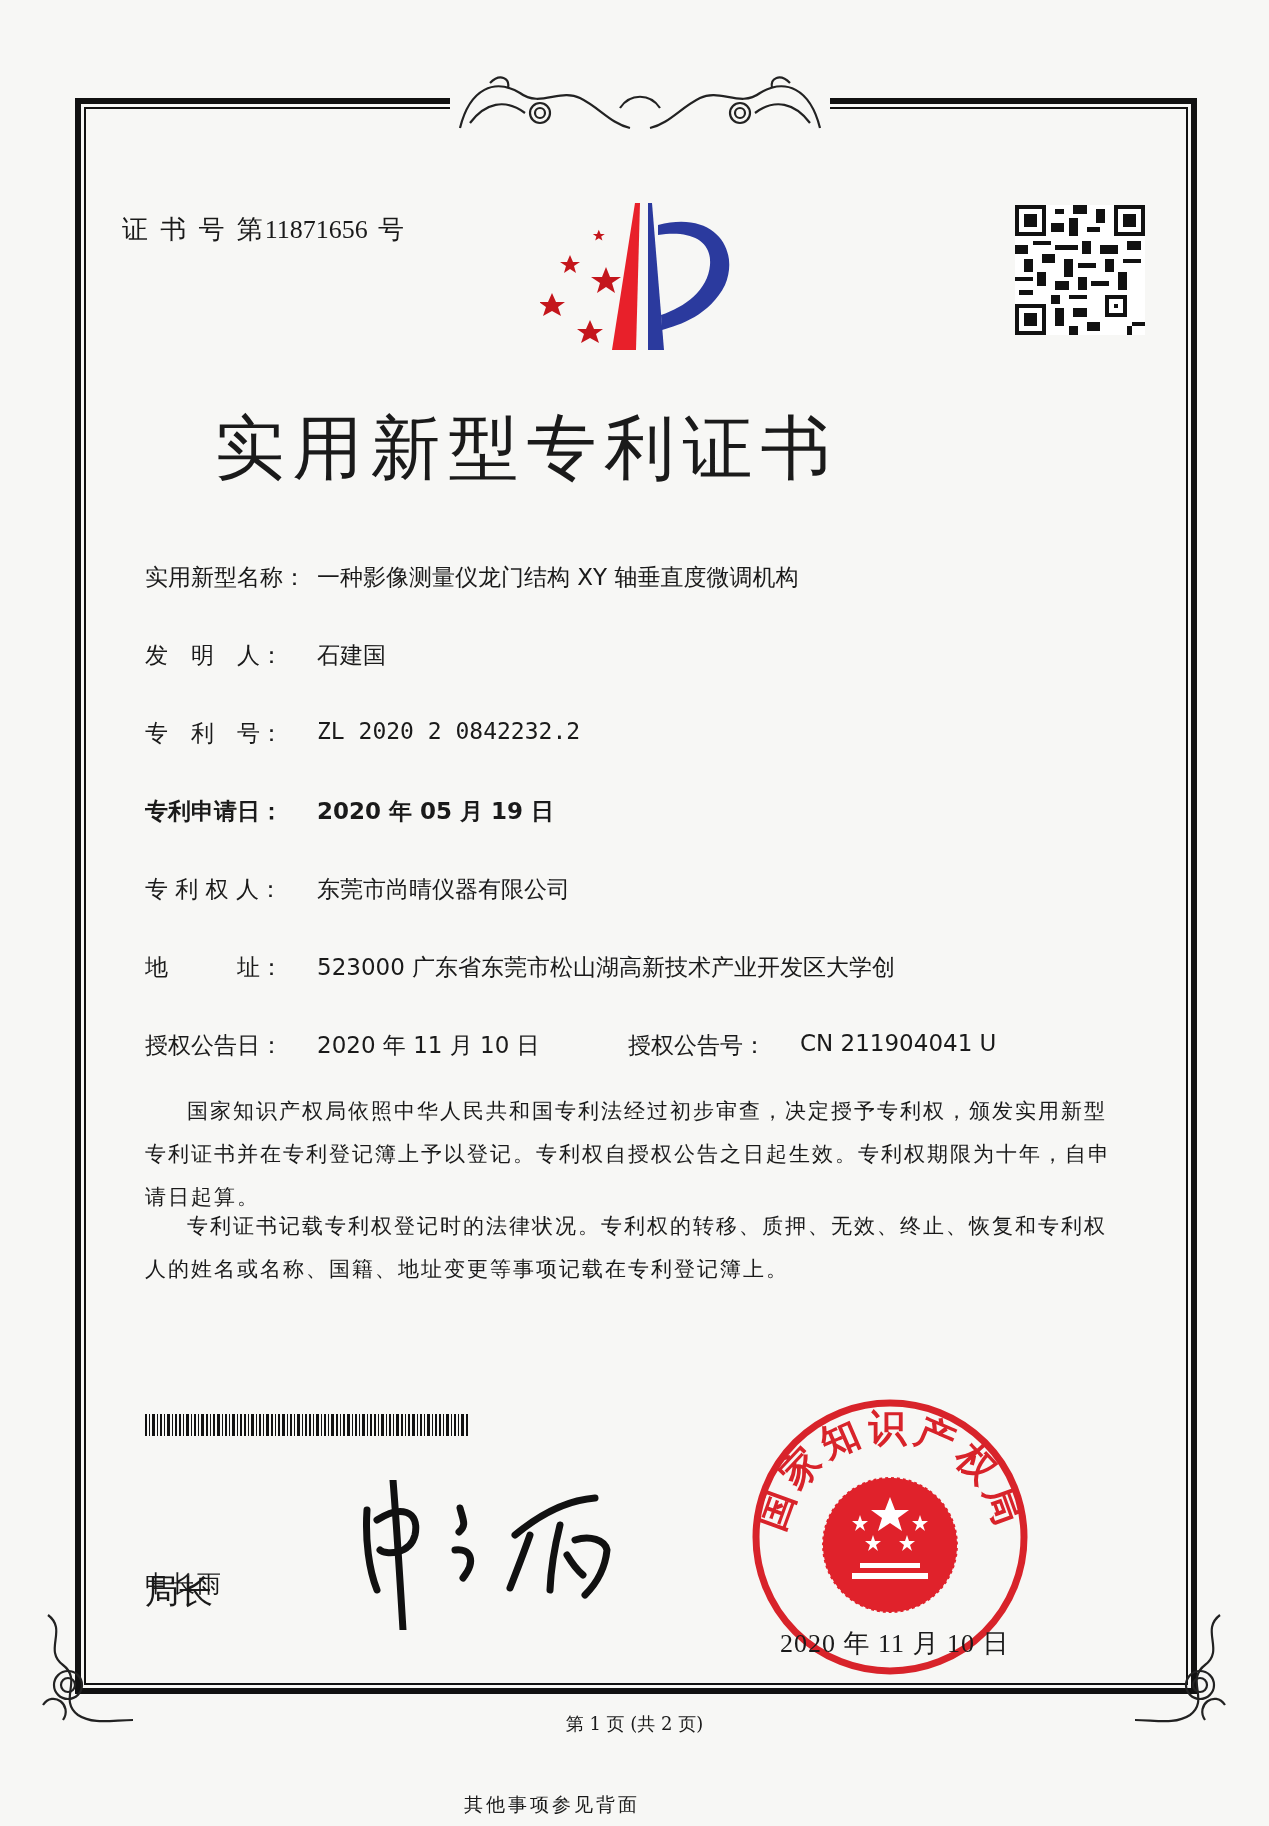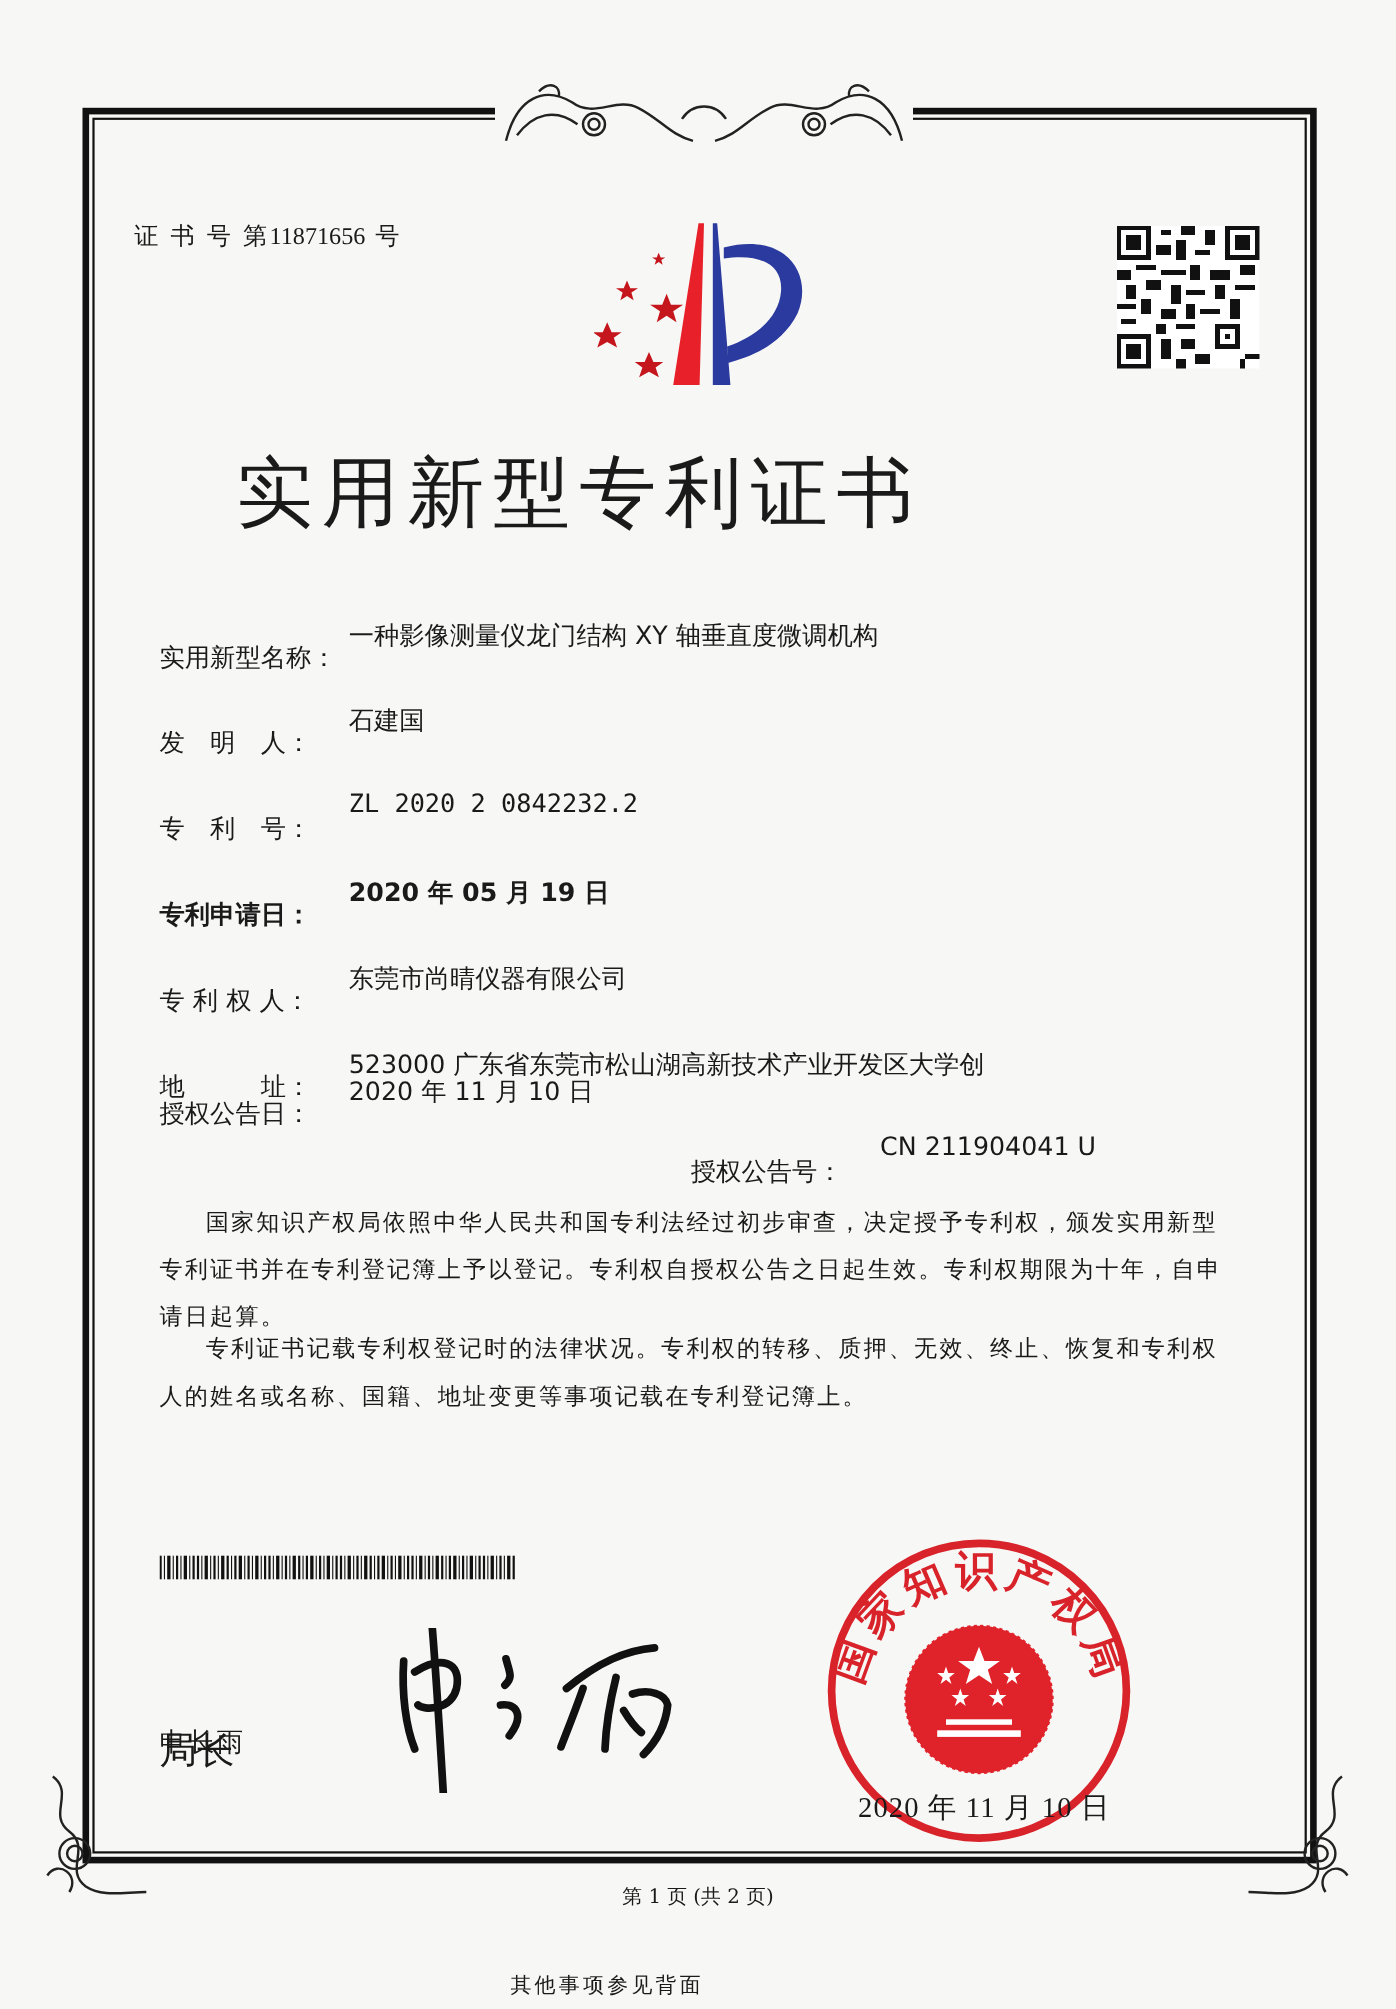--- a/index.html
+++ b/index.html
@@ -14,29 +14,29 @@
     border:6px solid #111; box-sizing:border-box;
   }
   .frame-inner {
     position:absolute; left:84px; top:107px; width:1104px; height:1578px;
     border:2px solid #111; box-sizing:border-box;
   }
   .ornament-top { position:absolute; left:450px; top:68px; width:380px; height:72px; background:#f7f7f5; }
   .corner { position:absolute; width:110px; height:130px; }
   .corner.bl { left:28px; top:1610px; }
   .corner.br { left:1130px; top:1610px; }
-  .cert-no { position:absolute; left:122px; top:200px; font-size:22px; letter-spacing:2px; }
+  .cert-no { position:absolute; left:122px; top:212px; font-size:26px; letter-spacing:2px; }
   .logo { position:absolute; left:540px; top:195px; width:200px; height:160px; }
   .qr { position:absolute; left:1015px; top:205px; width:130px; height:130px; }
   .title {
     position:absolute; left:0; width:1053px; top:402px; text-align:center;
     font-size:70px; letter-spacing:8px; font-weight:normal;
   }
   .row { position:absolute; left:145px; font-size:23px; font-family:"DejaVu Sans","Liberation Sans",sans-serif; white-space:nowrap; }
-  .row .lbl { display:inline-block; width:172px;margin-top:20px; }
+  .row .lbl { display:inline-block; width:172px; }
   .row .val { display:inline-block; vertical-align:top; }
   .addr-line2 { display:block; margin-top:10px; }
   .para {
     position:absolute; left:145px; width:970px; font-size:21px; line-height:43px;
     text-indent:42px; letter-spacing:2px;
   }
   .barcode { position:absolute; left:145px; top:1414px; width:325px; height:22px; }
   .director-title { position:absolute; left:145px; top:1569px; font-size:34px; font-family:"DejaVu Sans",sans-serif; }
   .director-name { position:absolute; left:145px; top:1568px; font-size:24px; font-family:"DejaVu Sans",sans-serif; letter-spacing:2px; }
   .signature { position:absolute; left:355px; top:1480px; width:300px; height:150px; }
@@ -165,21 +165,21 @@
 </div>
 <div class="row" style="top:796px;font-weight:bold;">
   <span class="lbl">专利申请日：</span><span class="val">2020 年 05 月 19 日</span>
 </div>
 <div class="row" style="top:874px;">
   <span class="lbl">专 利 权 人：</span><span class="val">东莞市尚晴仪器有限公司</span>
 </div>
 <div class="row" style="top:952px;">
   <span class="lbl">地　　　址：</span><span class="val"><span>523000 广东省东莞市松山湖高新技术产业开发区大学创</span></span>
 </div>
-<div class="row" style="top:977px;">
+<div class="row" style="top:1030px;">
   <span class="lbl">授权公告日：</span><span class="val">2020 年 11 月 10 日</span>
 </div>
 <div class="row" style="top:1030px; left:628px;text-decoration:underline;">
   <span class="lbl">授权公告号：</span><span class="val">CN 211904041 U</span>
 </div>
 
 <div class="para" style="top:1090px;">国家知识产权局依照中华人民共和国专利法经过初步审查，决定授予专利权，颁发实用新型专利证书并在专利登记簿上予以登记。专利权自授权公告之日起生效。专利权期限为十年，自申请日起算。</div>
 <div class="para" style="top:1205px;">专利证书记载专利权登记时的法律状况。专利权的转移、质押、无效、终止、恢复和专利权人的姓名或名称、国籍、地址变更等事项记载在专利登记簿上。</div>
 
 <svg class="barcode" viewBox="0 0 325 22" preserveAspectRatio="none">

